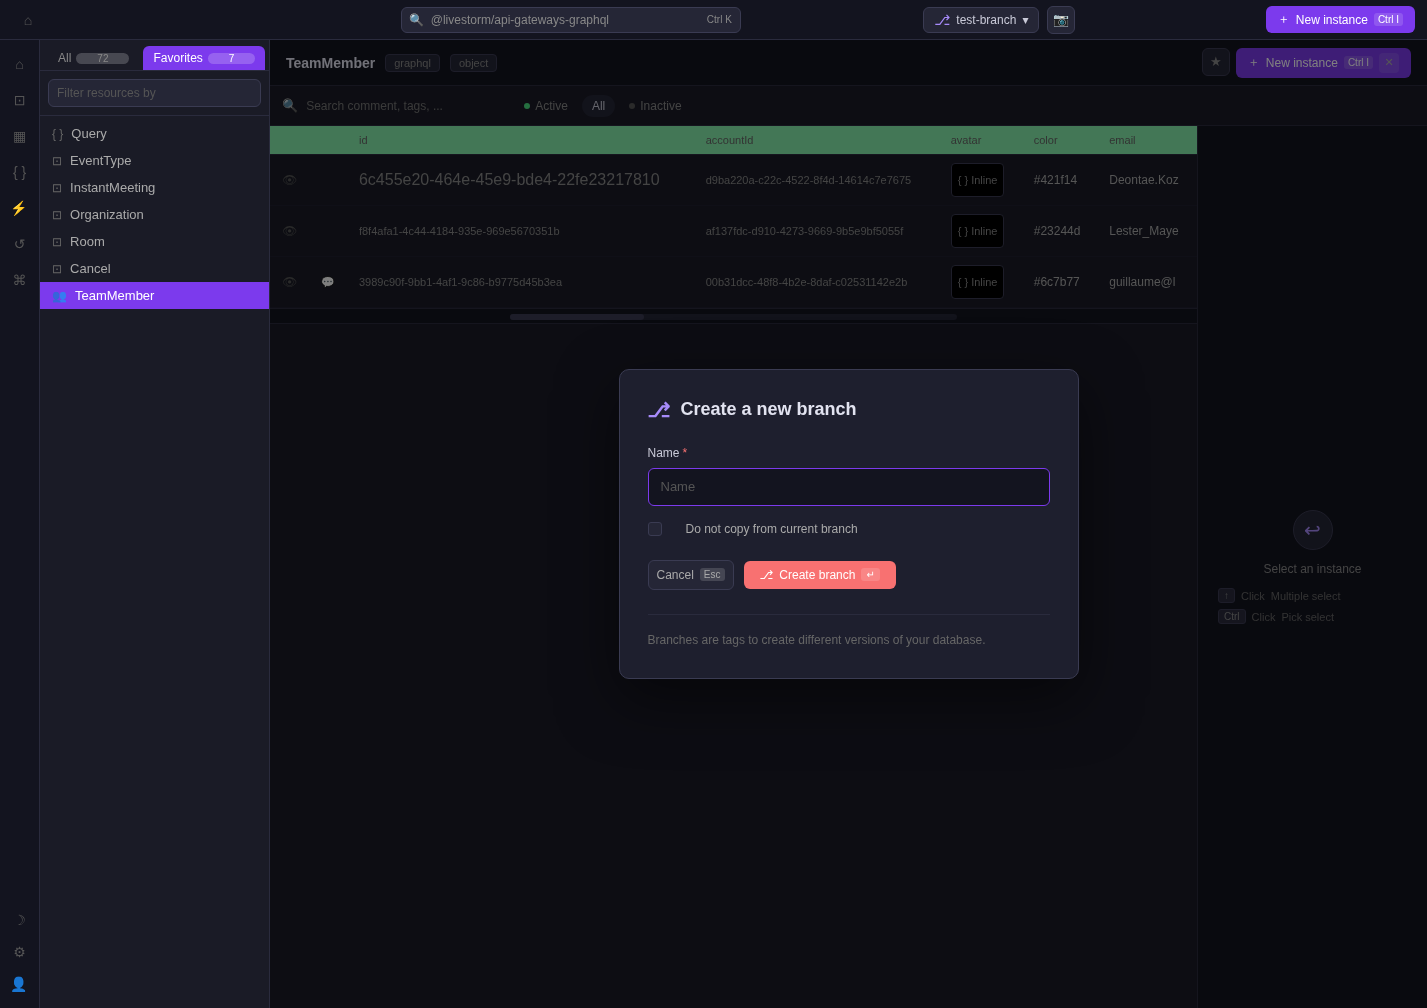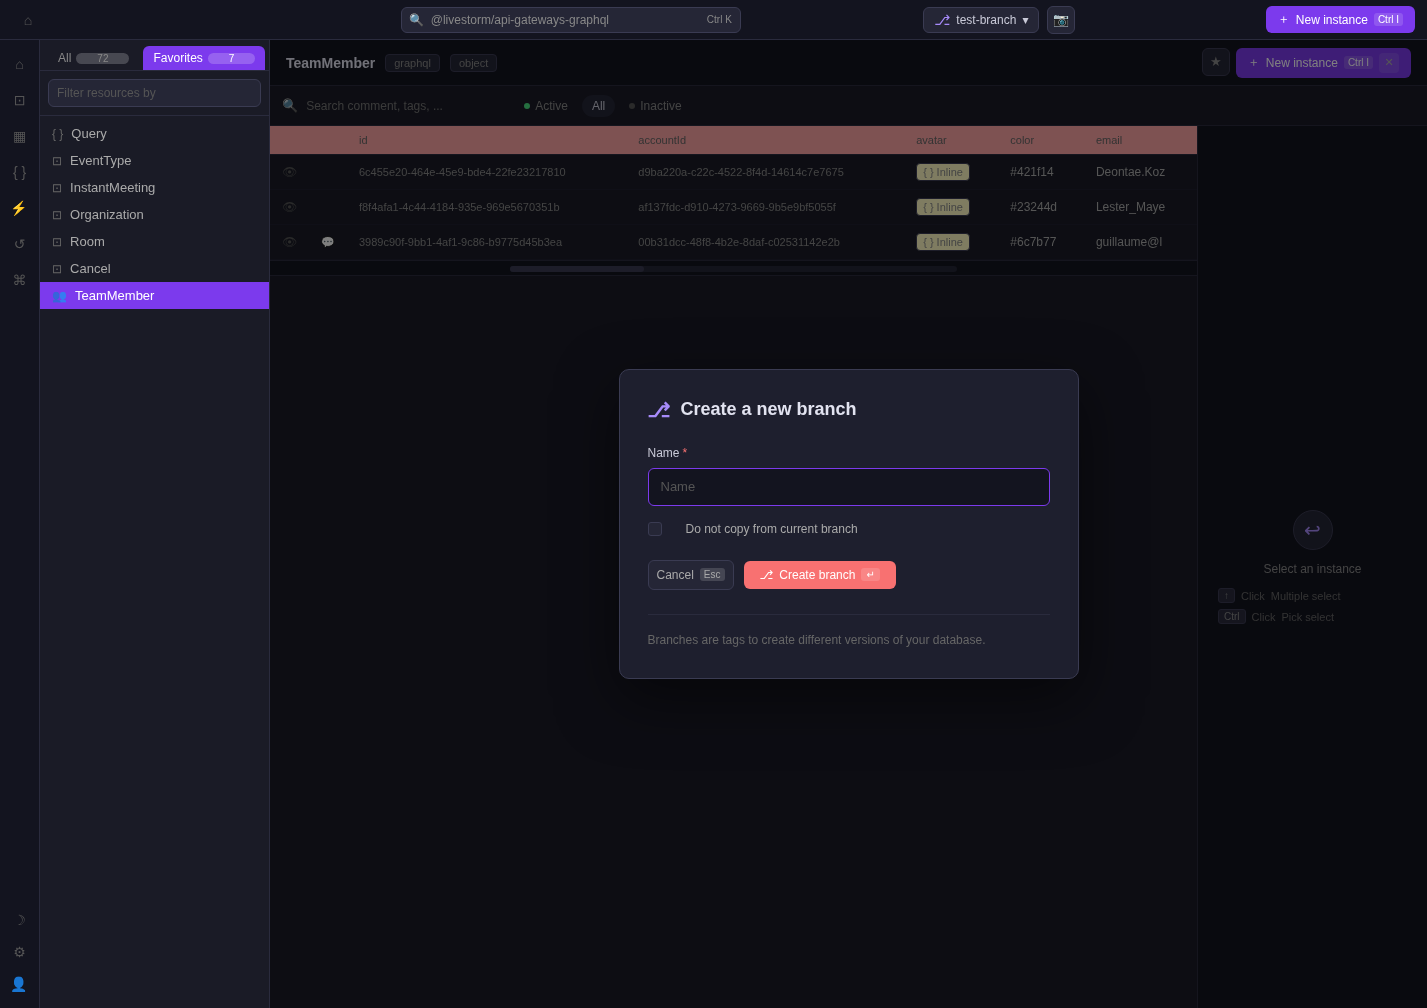--- a/index.html
+++ b/index.html
@@ -246,43 +246,43 @@
     .dot-green { background: #4ade80; }
     .dot-gray { background: #555; }
 
     
     .table-area {
       flex: 1;
       overflow: auto;
     }
     table { width: 100%; border-collapse: collapse; }
     thead th {
-      background: #fca5a5;
+      background: #86efac;
       padding: 8px 12px;
       text-align: left;
       font-size: 11px;
       color: #666;
       font-weight: 500;
       border-bottom: 1px solid #2a2b3d;
       position: sticky; top: 0;
     }
     tbody tr { border-bottom: 1px solid #1e1f2e; }
     tbody td {
       padding: 8px 12px;
       font-size: 12px;
       color: #aaa;
     }
     .eye-col { width: 32px; }
     .check-col { width: 32px; }
     .inline-badge {
       display: inline-flex; align-items: center; gap: 4px;
-      background: #fef9c3;
+      background: #000000;
       border: 1px solid #3a3b52;
       border-radius: 4px;
-      padding: 2px 6px;
+      padding: 10px 6px;
       font-size: 11px;
       color: #888;
     }
 
     
     .scroll-row {
       height: 16px;
       background: #13141f;
       border-top: 1px solid #2a2b3d;
       border-bottom: 1px solid #2a2b3d;
@@ -612,21 +612,21 @@
               <th>accountId</th>
               <th>avatar</th>
               <th>color</th>
               <th>email</th>
             </tr>
           </thead>
           <tbody>
             <tr>
               <td style="color:#555;">👁</td>
               <td></td>
-              <td style="font-size:11px;color:#888;">6c455e20-464e-45e9-bde4-22fe23217810</td>
+              <td style="font-size:16px;color:#888;">6c455e20-464e-45e9-bde4-22fe23217810</td>
               <td style="font-size:11px;color:#888;">d9ba220a-c22c-4522-8f4d-14614c7e7675</td>
               <td>
                 <span class="inline-badge">{ } Inline</span>
               </td>
               <td>#421f14</td>
               <td>Deontae.Koz</td>
             </tr>
             <tr>
               <td style="color:#555;">👁</td>
               <td></td>

